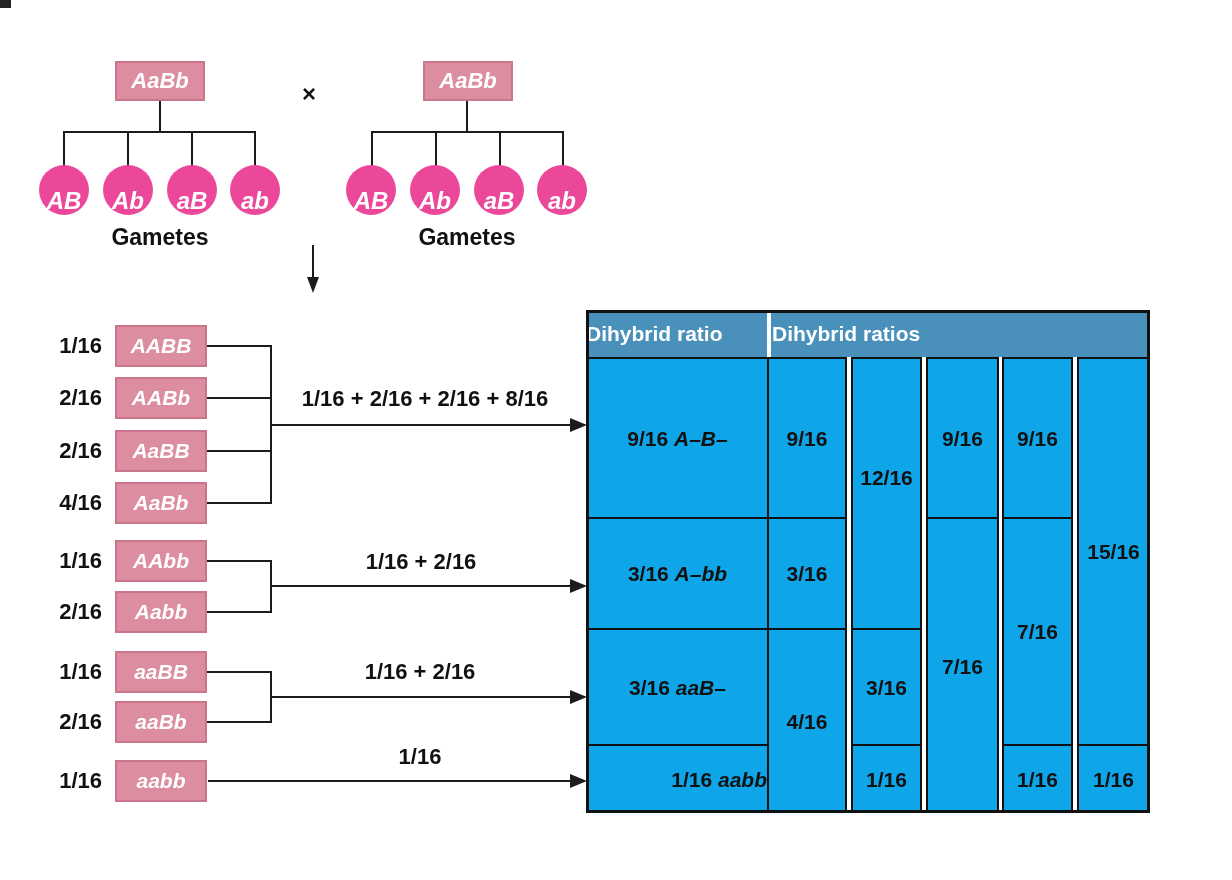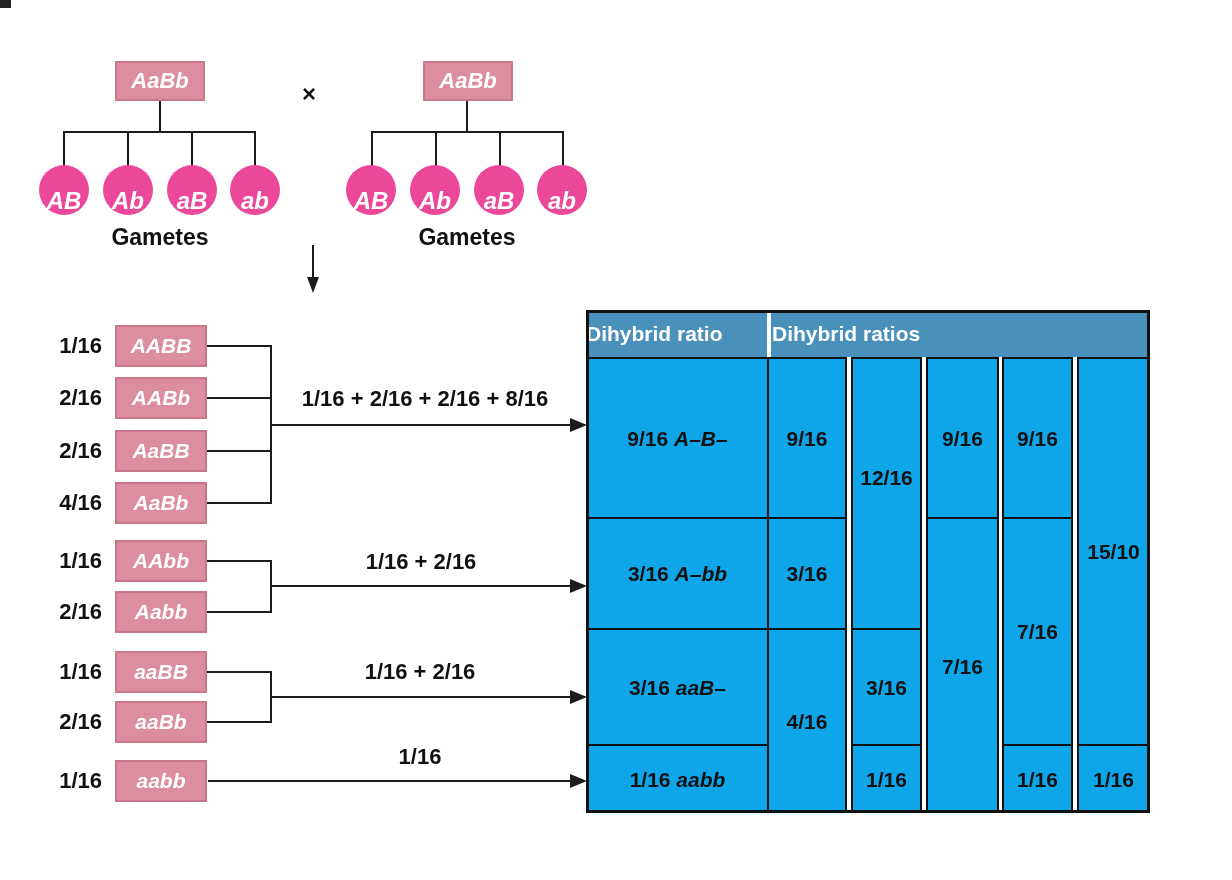--- a/index.html
+++ b/index.html
@@ -178,21 +178,21 @@
       <div class="htext" style="left:186px;width:378px;">Dihybrid ratios</div>
     </div>
 
     <div class="colbox" style="left:0;width:183px;">
       <div class="cdiv" style="top:158px;"></div>
       <div class="cdiv" style="top:269px;"></div>
       <div class="cdiv" style="top:385px;"></div>
       <div class="cval" style="top:67px;"><span>9/16</span> <span class="ital">A–B–</span></div>
       <div class="cval" style="top:202px;"><span>3/16</span> <span class="ital">A–bb</span></div>
       <div class="cval" style="top:316px;"><span>3/16</span> <span class="ital">aaB–</span></div>
-      <div class="cval" style="top:408px;"><span>1/16</span> <span class="ital">aabb</span></div>
+      <div class="cval" style="top:408px;text-align:right;"><span>1/16</span> <span class="ital">aabb</span></div>
     </div>
 
     <div class="colbox" style="left:181px;width:80px;">
       <div class="cdiv" style="top:158px;"></div>
       <div class="cdiv" style="top:269px;"></div>
       <div class="cval" style="top:67px;">9/16</div>
       <div class="cval" style="top:202px;">3/16</div>
       <div class="cval" style="top:350px;">4/16</div>
     </div>
 
@@ -213,20 +213,20 @@
     <div class="colbox" style="left:416px;width:71px;">
       <div class="cdiv" style="top:158px;"></div>
       <div class="cdiv" style="top:385px;"></div>
       <div class="cval" style="top:67px;">9/16</div>
       <div class="cval" style="top:260px;">7/16</div>
       <div class="cval" style="top:408px;">1/16</div>
     </div>
 
     <div class="colbox" style="left:491px;width:73px;">
       <div class="cdiv" style="top:385px;"></div>
-      <div class="cval" style="top:180px;">15/10</div>
+      <div class="cval" style="top:180px;">15/16</div>
       <div class="cval" style="top:408px;">1/16</div>
     </div>
 
     <div class="frame"></div>
   </div>
 
 </div>
 
 </body></html>

